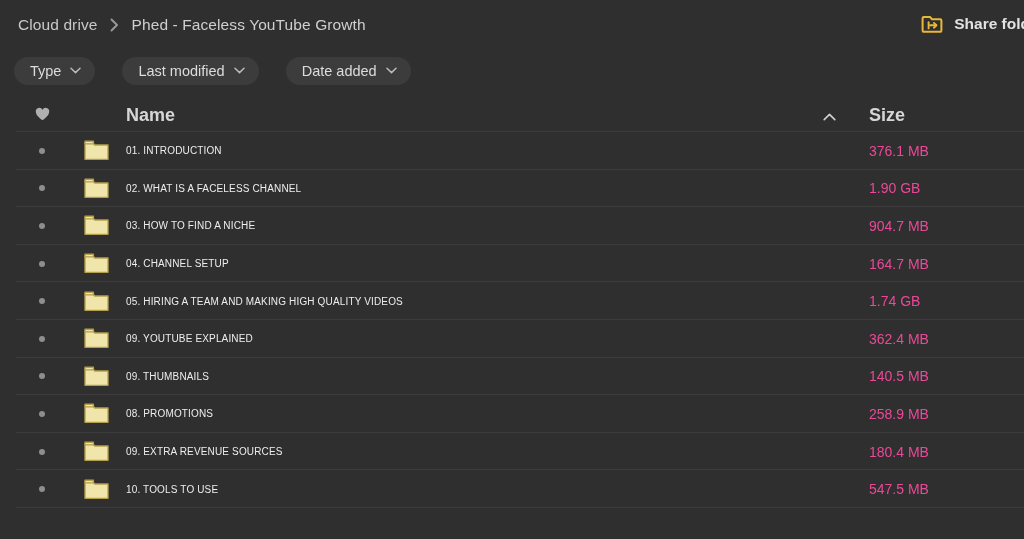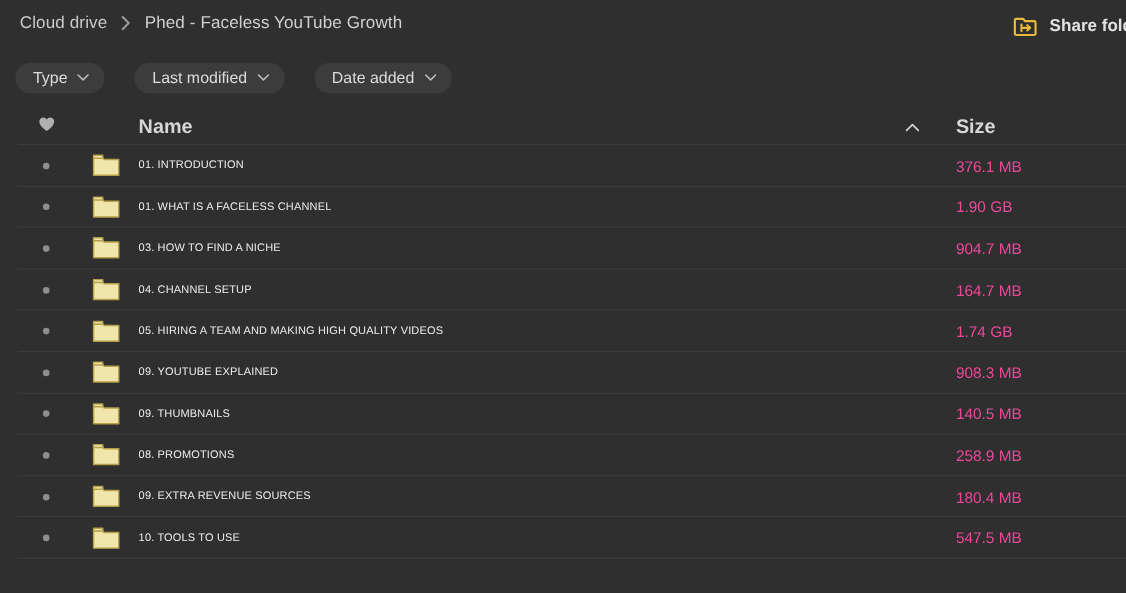--- a/index.html
+++ b/index.html
@@ -6,22 +6,22 @@
   html, body {
     width:1024px; height:539px;
     background:#2f2f2f;
     font-family:"Liberation Sans", sans-serif;
     overflow:hidden;
   }
   .app { width:1024px; height:539px; position:relative; background:#2f2f2f; }
 
   
   .topbar {
-    height:47px; display:flex; align-items:flex-start;
-    padding:12px 0 0 18px; position:relative;
+    height:47px; display:flex; align-items:center;
+    padding:2px 0 0 18px; position:relative;
   }
   .breadcrumb { display:flex; align-items:center; gap:0; }
   .crumb {
     color:#c9c9c9; font-size:15.5px; letter-spacing:.1px;
     white-space:nowrap; cursor:pointer;
   }
   .crumb.current { color:#cfcfcf; }
   .crumb-sep {
     display:inline-flex; align-items:center; justify-content:center;
     width:34px; height:16px; color:#9a9a9a;
@@ -209,21 +209,21 @@
     </div>
     <div class="col-icon">
       <span>
         <svg class="folder" viewBox="0 0 25 21" fill="none">
           <path d="M1 3.2h8.2l1.5 1.8H24v14.3H1z" fill="#f0e5ab" stroke="#b5a04a" stroke-width="1.35" stroke-linejoin="round"></path>
           <path d="M1 1.2h8.4v2.6H1z" fill="#f0e5ab" stroke="#b5a04a" stroke-width="1.35" stroke-linejoin="round"></path>
         </svg>
       </span>
     </div>
     <div class="col-name">
-      <span class="name-text">01. WHAT IS A FACELESS CHANNEL</span>
+      <span class="name-text">02. WHAT IS A FACELESS CHANNEL</span>
     </div>
     <div class="sort-wrap"></div>
     <div class="col-size">
       <span class="size-text">1.90 GB</span>
     </div>
   </div>
 
   <div class="row">
     <div class="col-fav">
       <span class="dot"></span>
@@ -297,21 +297,21 @@
           <path d="M1 3.2h8.2l1.5 1.8H24v14.3H1z" fill="#f0e5ab" stroke="#b5a04a" stroke-width="1.35" stroke-linejoin="round"></path>
           <path d="M1 1.2h8.4v2.6H1z" fill="#f0e5ab" stroke="#b5a04a" stroke-width="1.35" stroke-linejoin="round"></path>
         </svg>
       </span>
     </div>
     <div class="col-name">
       <span class="name-text">09. YOUTUBE EXPLAINED</span>
     </div>
     <div class="sort-wrap"></div>
     <div class="col-size">
-      <span class="size-text">908.3 MB</span>
+      <span class="size-text">362.4 MB</span>
     </div>
   </div>
 
   <div class="row">
     <div class="col-fav">
       <span class="dot"></span>
     </div>
     <div class="col-icon">
       <span>
         <svg class="folder" viewBox="0 0 25 21" fill="none">

